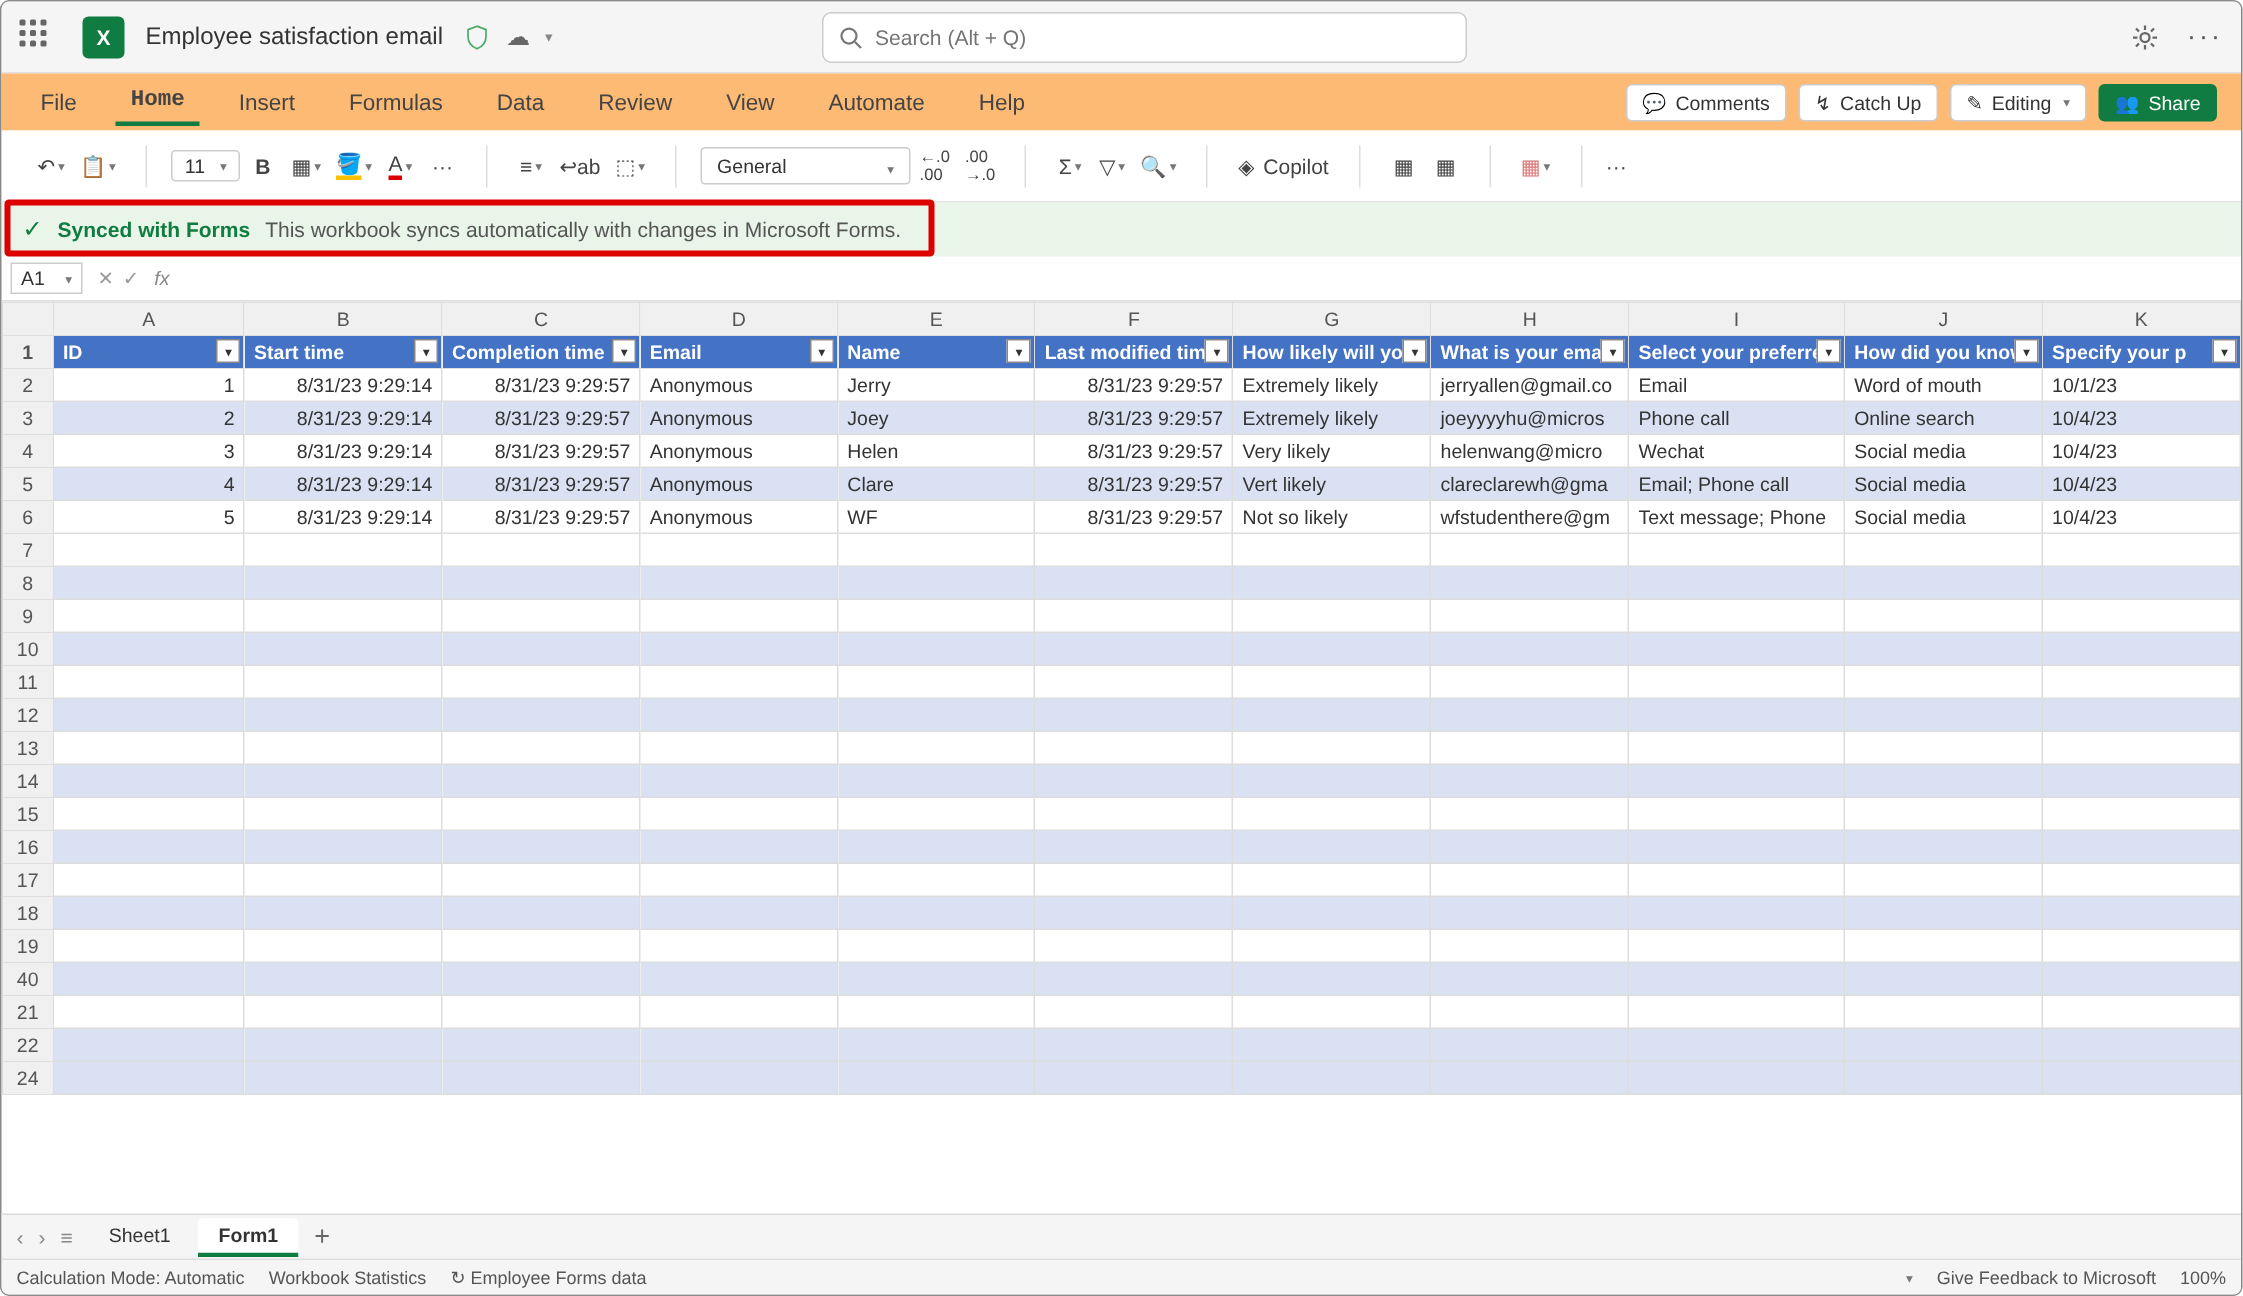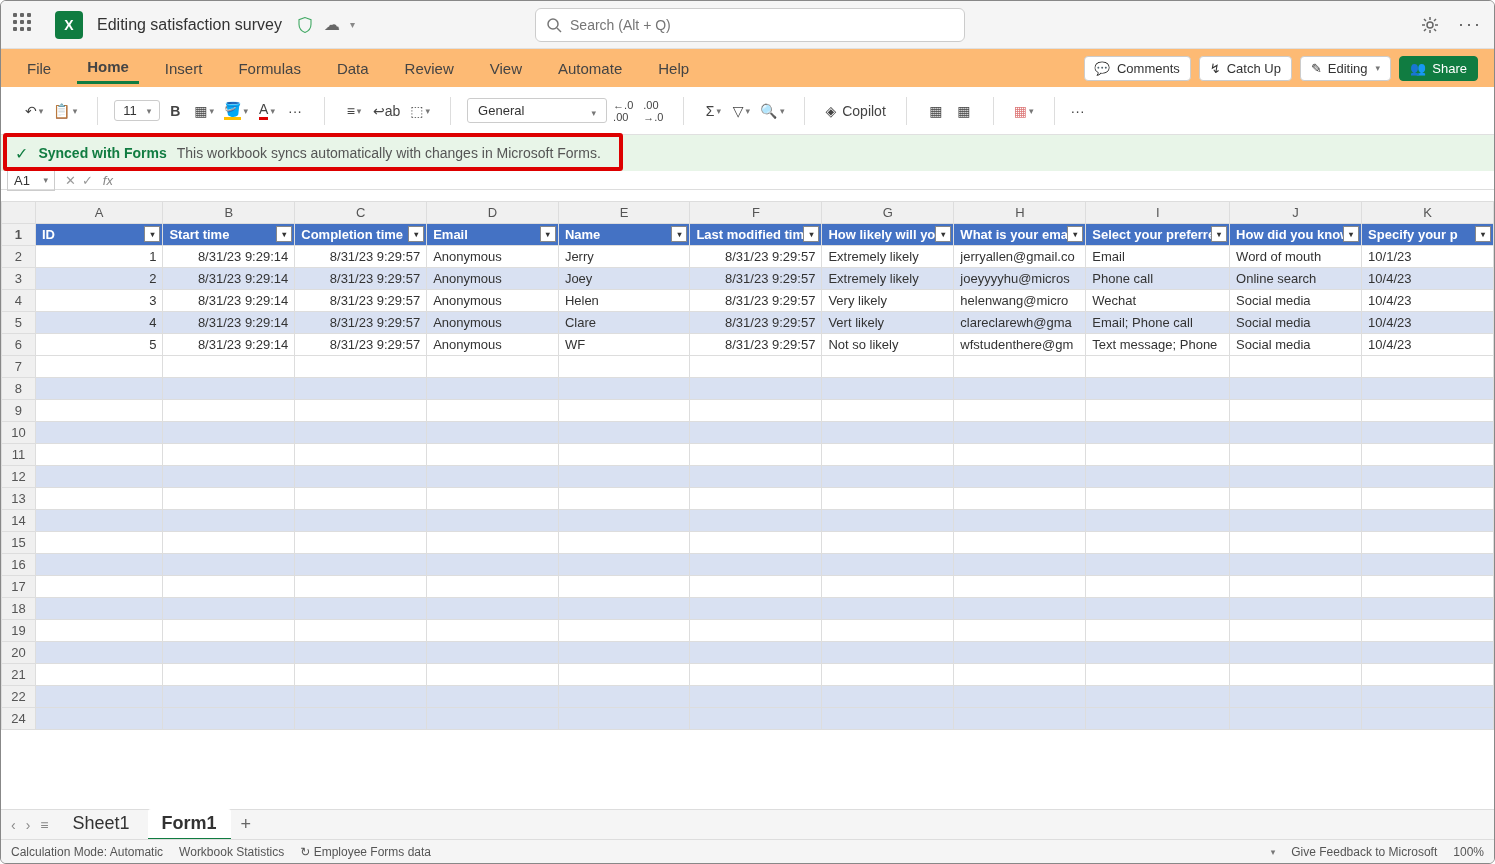--- a/index.html
+++ b/index.html
@@ -16,21 +16,21 @@
 .chev-sm { font-size:10px;color:#888;margin-left:6px;cursor:pointer; }
 .search-box { margin-left: 180px; width: 430px; height: 34px; border:1px solid #ccc; border-radius:6px; display:flex; align-items:center; padding:0 10px; background:#fff; }
 .search-box svg { margin-right:8px; }
 .search-box input { border:none; outline:none; font-size:14px; flex:1; color:#666; background:transparent; }
 .title-right { margin-left:auto; display:flex; align-items:center; gap:18px; }
 .gear-icon, .more-icon { color:#555; cursor:pointer; }
 
 
 .ribbon-tabs { height: 38px; display:flex; align-items:center; padding:0 16px; background:#fdba74; }
 .tab { padding: 6px 10px; margin-right: 16px; font-size: 15px; color: #444; cursor:pointer; }
-.tab.active { font-weight: 600; border-bottom: 3px solid #107c41; }
+.tab.active { font-weight: 600; border-bottom: 3px solid #107c41; font-family: Liberation Mono, monospace; }
 .ribbon-right { margin-left:auto; display:flex; gap:8px; align-items:center; }
 .rbtn { border:1px solid #ccc; border-radius:4px; padding:4px 10px; display:flex; align-items:center; gap:6px; font-size:13px; cursor:pointer; background:#fff; }
 .rbtn.share { background:#107c41; color:#fff; border-color:#107c41; }
 
 
 .toolbar { height: 48px; display:flex; align-items:center; padding:0 14px; background:#fff; border-bottom:1px solid #e0e0e0; gap:4px; }
 .tb-group { display:flex; align-items:center; gap:2px; padding:0 6px; }
 .tb-sep { width:1px; height:28px; background:#ddd; margin:0 6px; }
 .tb-btn { min-width:26px; height:30px; display:flex; align-items:center; justify-content:center; padding:0 4px; border-radius:3px; cursor:pointer; font-size:14px; color:#444; }
 .font-size-box { border:1px solid #ccc; border-radius:3px; padding:2px 8px; display:flex; align-items:center; gap:8px; }
@@ -39,21 +39,21 @@
 .copilot { display:flex;align-items:center;gap:6px;font-size:14px;color:#444; }
 
 
 .sync-banner { height: 36px; background:#e8f5e8; display:flex; align-items:center; padding:0 14px; font-size:14px; position:relative; }
 .sync-banner .check { color:#107c41; margin-right:10px; font-size:16px; }
 .sync-banner .title { color:#107c41; font-weight:600; margin-right:10px; }
 .sync-banner .msg { color:#555; }
 .red-box { position:absolute; top:-2px; left:2px; width:620px; height:38px; border:4px solid #d00; border-radius:3px; pointer-events:none; }
 
 
-.formula-row { height:19px; display:flex; align-items:center; border-bottom:1px solid #ddd; padding:0 6px; }
+.formula-row { height:30px; display:flex; align-items:center; border-bottom:1px solid #ddd; padding:0 6px; }
 .name-box { width:48px; border:1px solid #ccc; padding:2px 6px; font-size:13px; display:flex; align-items:center; justify-content:space-between; }
 .fx-btns { display:flex; gap:6px; margin:0 10px; color:#999; }
 .fx-label { font-style:italic; color:#888; margin-right:8px; }
 .formula-input { flex:1; border:none; outline:none; font-size:13px; }
 
 
 .grid-wrap { position:absolute; top:200px; left:0; right:0; bottom:48px; overflow:auto; }
 table.grid { border-collapse:collapse; table-layout:fixed; }
 .grid th, .grid td { border:1px solid #ddd; height:22px; padding:0 6px; font-size:13px; text-align:left; overflow:hidden; white-space:nowrap; text-overflow:clip; }
 .grid thead th { background:#f0f0f0; color:#555; text-align:center; font-weight:400; position:sticky; top:0; }
@@ -61,21 +61,21 @@
 .grid .corner { background:#f0f0f0; width:34px; position:sticky; left:0; top:0; z-index:2; }
 .table-header td { background:#4472c4; color:#fff; font-weight:600; position:relative; }
 .filter-btn { position:absolute; right:2px; top:2px; width:16px; height:16px; background:#fff; border:1px solid #888; display:flex; align-items:center; justify-content:center; font-size:8px; color:#333; cursor:pointer; }
 .band-odd td:not(.rowhdr) { background:#d9e1f2; }
 .band-even td:not(.rowhdr) { background:#fff; }
 .num-right { text-align:right !important; }
 
 
 .sheet-bar { position:absolute; bottom:24px; left:0; right:0; height:30px; background:#f5f5f5; border-top:1px solid #ddd; display:flex; align-items:center; padding:0 10px; gap:10px; }
 .sheet-nav { color:#888; cursor:pointer; font-size:14px; }
-.sheet-tab { padding:4px 14px; font-size:18px; cursor:pointer; border-radius:3px 3px 0 0; }
+.sheet-tab { padding:4px 14px; font-size:13px; cursor:pointer; border-radius:3px 3px 0 0; }
 .sheet-tab.active { background:#fff; font-weight:600; border-bottom:3px solid #107c41; }
 .add-sheet { font-size:18px; color:#666; cursor:pointer; }
 
 
 .status-bar { position:absolute; bottom:0; left:0; right:0; height:24px; background:#f5f5f5; border-top:1px solid #ddd; display:flex; align-items:center; padding:0 10px; font-size:12px; color:#555; gap:16px; }
 .status-right { margin-left:auto; display:flex; gap:16px; align-items:center; }
 </style>
 </head>
 <body>
 
@@ -85,21 +85,21 @@
       <span></span>
       <span></span>
       <span></span>
       <span></span>
       <span></span>
       <span></span>
       <span></span>
       <span></span>
   </div>
   <div class="excel-icon">X</div>
-  <div class="doc-title">Editing satisfaction survey</div>
+  <div class="doc-title">Employee satisfaction email</div>
   <svg class="shield-icon" viewBox="0 0 24 24">
       <path fill="none" stroke="#4a6" stroke-width="1.5" d="M12 2 L4 5 V11 C4 16 7 20 12 22 C17 20 20 16 20 11 V5 Z"></path>
     </svg>
   <span class="cloud-icon">☁</span>
   <span class="chev-sm">▾</span>
   <div class="search-box">
     <svg width="16" height="16">
         <circle cx="7" cy="7" r="5" fill="none" stroke="#777" stroke-width="1.5"></circle>
         <line x1="11" y1="11" x2="15" y2="15" stroke="#777" stroke-width="1.5"></line>
       </svg>
@@ -511,21 +511,21 @@
           <td></td>
           <td></td>
           <td></td>
           <td></td>
           <td></td>
           <td></td>
           <td></td>
           <td></td>
         </tr>
         <tr class="band-odd">
-          <td class="rowhdr">20</td>
+          <td class="rowhdr">40</td>
           <td></td>
           <td></td>
           <td></td>
           <td></td>
           <td></td>
           <td></td>
           <td></td>
           <td></td>
           <td></td>
           <td></td>

